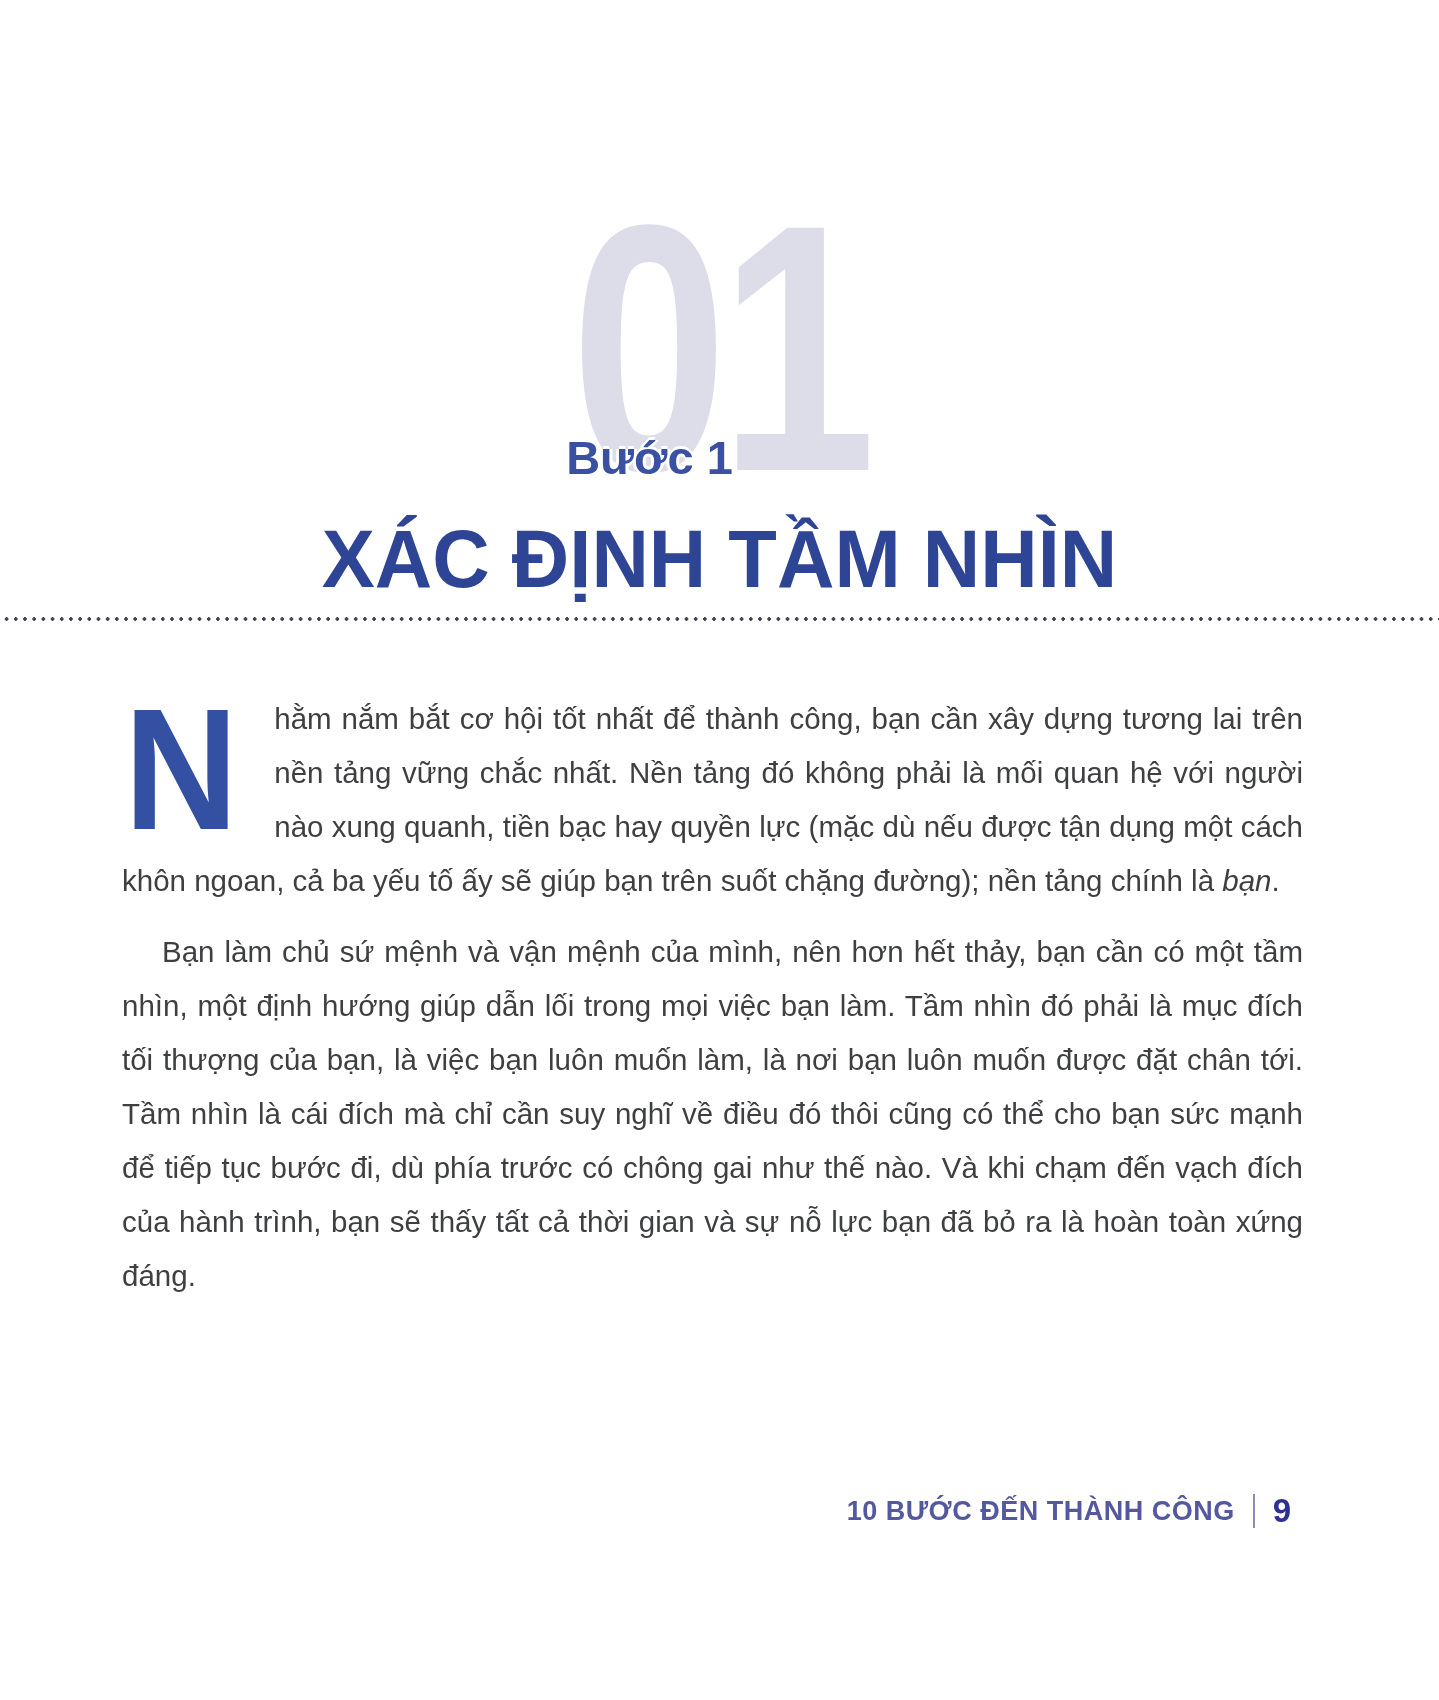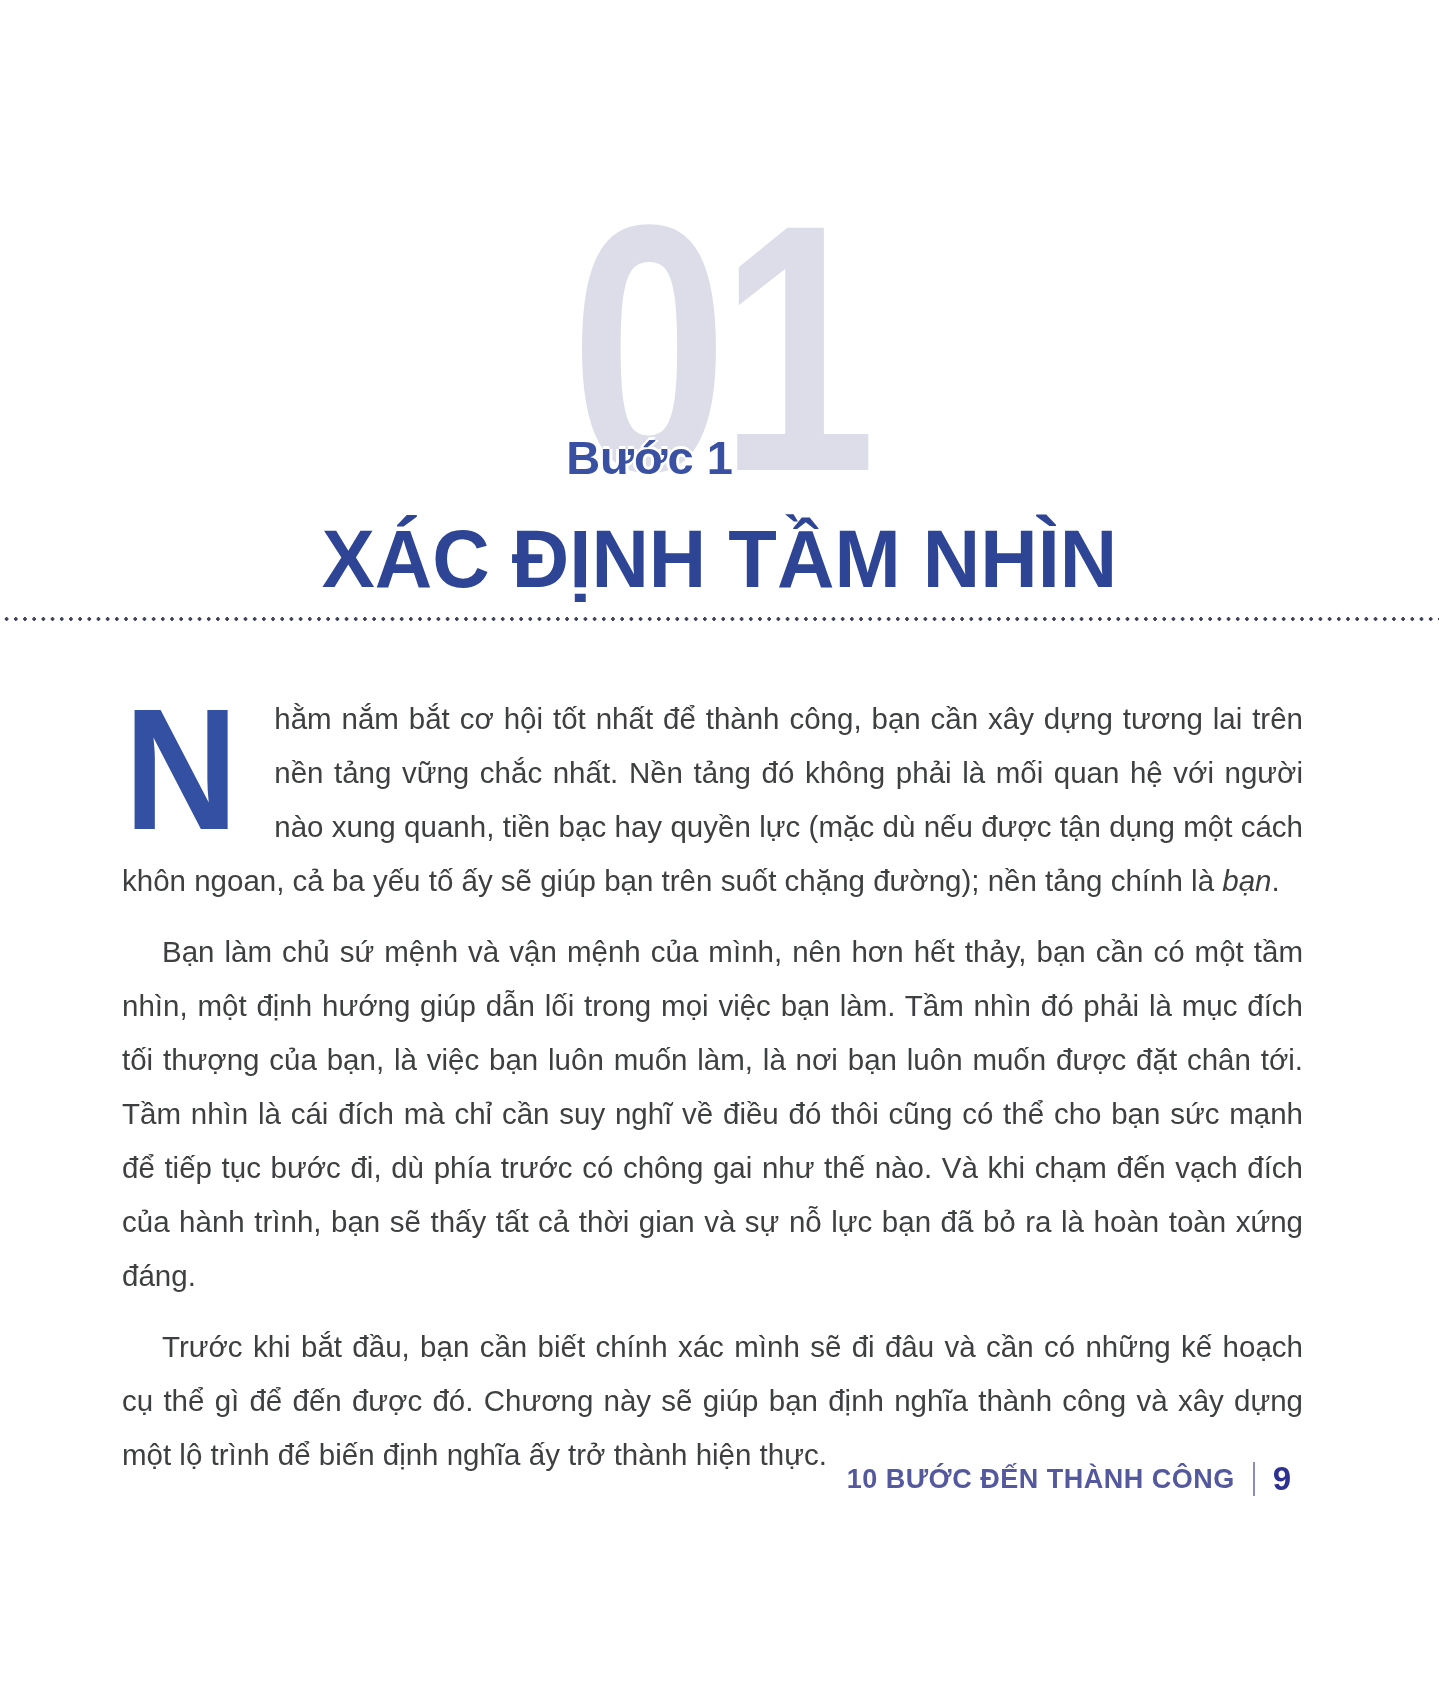--- a/index.html
+++ b/index.html
@@ -103,21 +103,21 @@
     transform-origin: left top;
   }
   .em-bold-italic {
     font-weight: 400;
     font-style: italic;
   }
 
   
   .page-footer {
     position: absolute;
-    top: 1460px;
+    top: 1492px;
     right: 148px;
     display: flex;
     align-items: center;
     gap: 18px;
   }
   .footer-book-title {
     color: #54589e;
     font-size: 27px;
     font-weight: 700;
     letter-spacing: 0.5px;
@@ -145,21 +145,20 @@
     <h1 class="chapter-title">XÁC ĐỊNH TẦM NHÌN</h1>
   </header>
 
   <div class="dotted-divider"></div>
 
   <main class="body-text">
     <p class="para">
       <span class="dropcap">N</span><span>hằm nắm bắt cơ hội tốt nhất để thành công, bạn cần xây dựng tương lai trên nền tảng vững chắc nhất. Nền tảng đó không phải là mối quan hệ với người nào xung quanh, tiền bạc hay quyền lực (mặc dù nếu được tận dụng một cách khôn ngoan, cả ba yếu tố ấy sẽ giúp bạn trên suốt chặng đường); nền tảng chính là </span><span class="em-bold-italic">bạn</span><span>.</span>
     </p>
     <p class="para indent">Bạn làm chủ sứ mệnh và vận mệnh của mình, nên hơn hết thảy, bạn cần có một tầm nhìn, một định hướng giúp dẫn lối trong mọi việc bạn làm. Tầm nhìn đó phải là mục đích tối thượng của bạn, là việc bạn luôn muốn làm, là nơi bạn luôn muốn được đặt chân tới. Tầm nhìn là cái đích mà chỉ cần suy nghĩ về điều đó thôi cũng có thể cho bạn sức mạnh để tiếp tục bước đi, dù phía trước có chông gai như thế nào. Và khi chạm đến vạch đích của hành trình, bạn sẽ thấy tất cả thời gian và sự nỗ lực bạn đã bỏ ra là hoàn toàn xứng đáng.</p>
-    <p class="para indent">Trước khi bắt đầu, bạn cần biết chính xác mình sẽ đi đâu và cần có những kế hoạch cụ thể gì để đến được đó. Chương này sẽ giúp bạn định nghĩa thành công và xây dựng một lộ trình để biến định nghĩa ấy trở thành hiện thực.</p>
   </main>
 
   <footer class="page-footer">
     <span class="footer-book-title">10 BƯỚC ĐẾN THÀNH CÔNG</span>
     <span class="footer-divider"></span>
     <span class="footer-page-number">9</span>
   </footer>
 
 </div>
 

